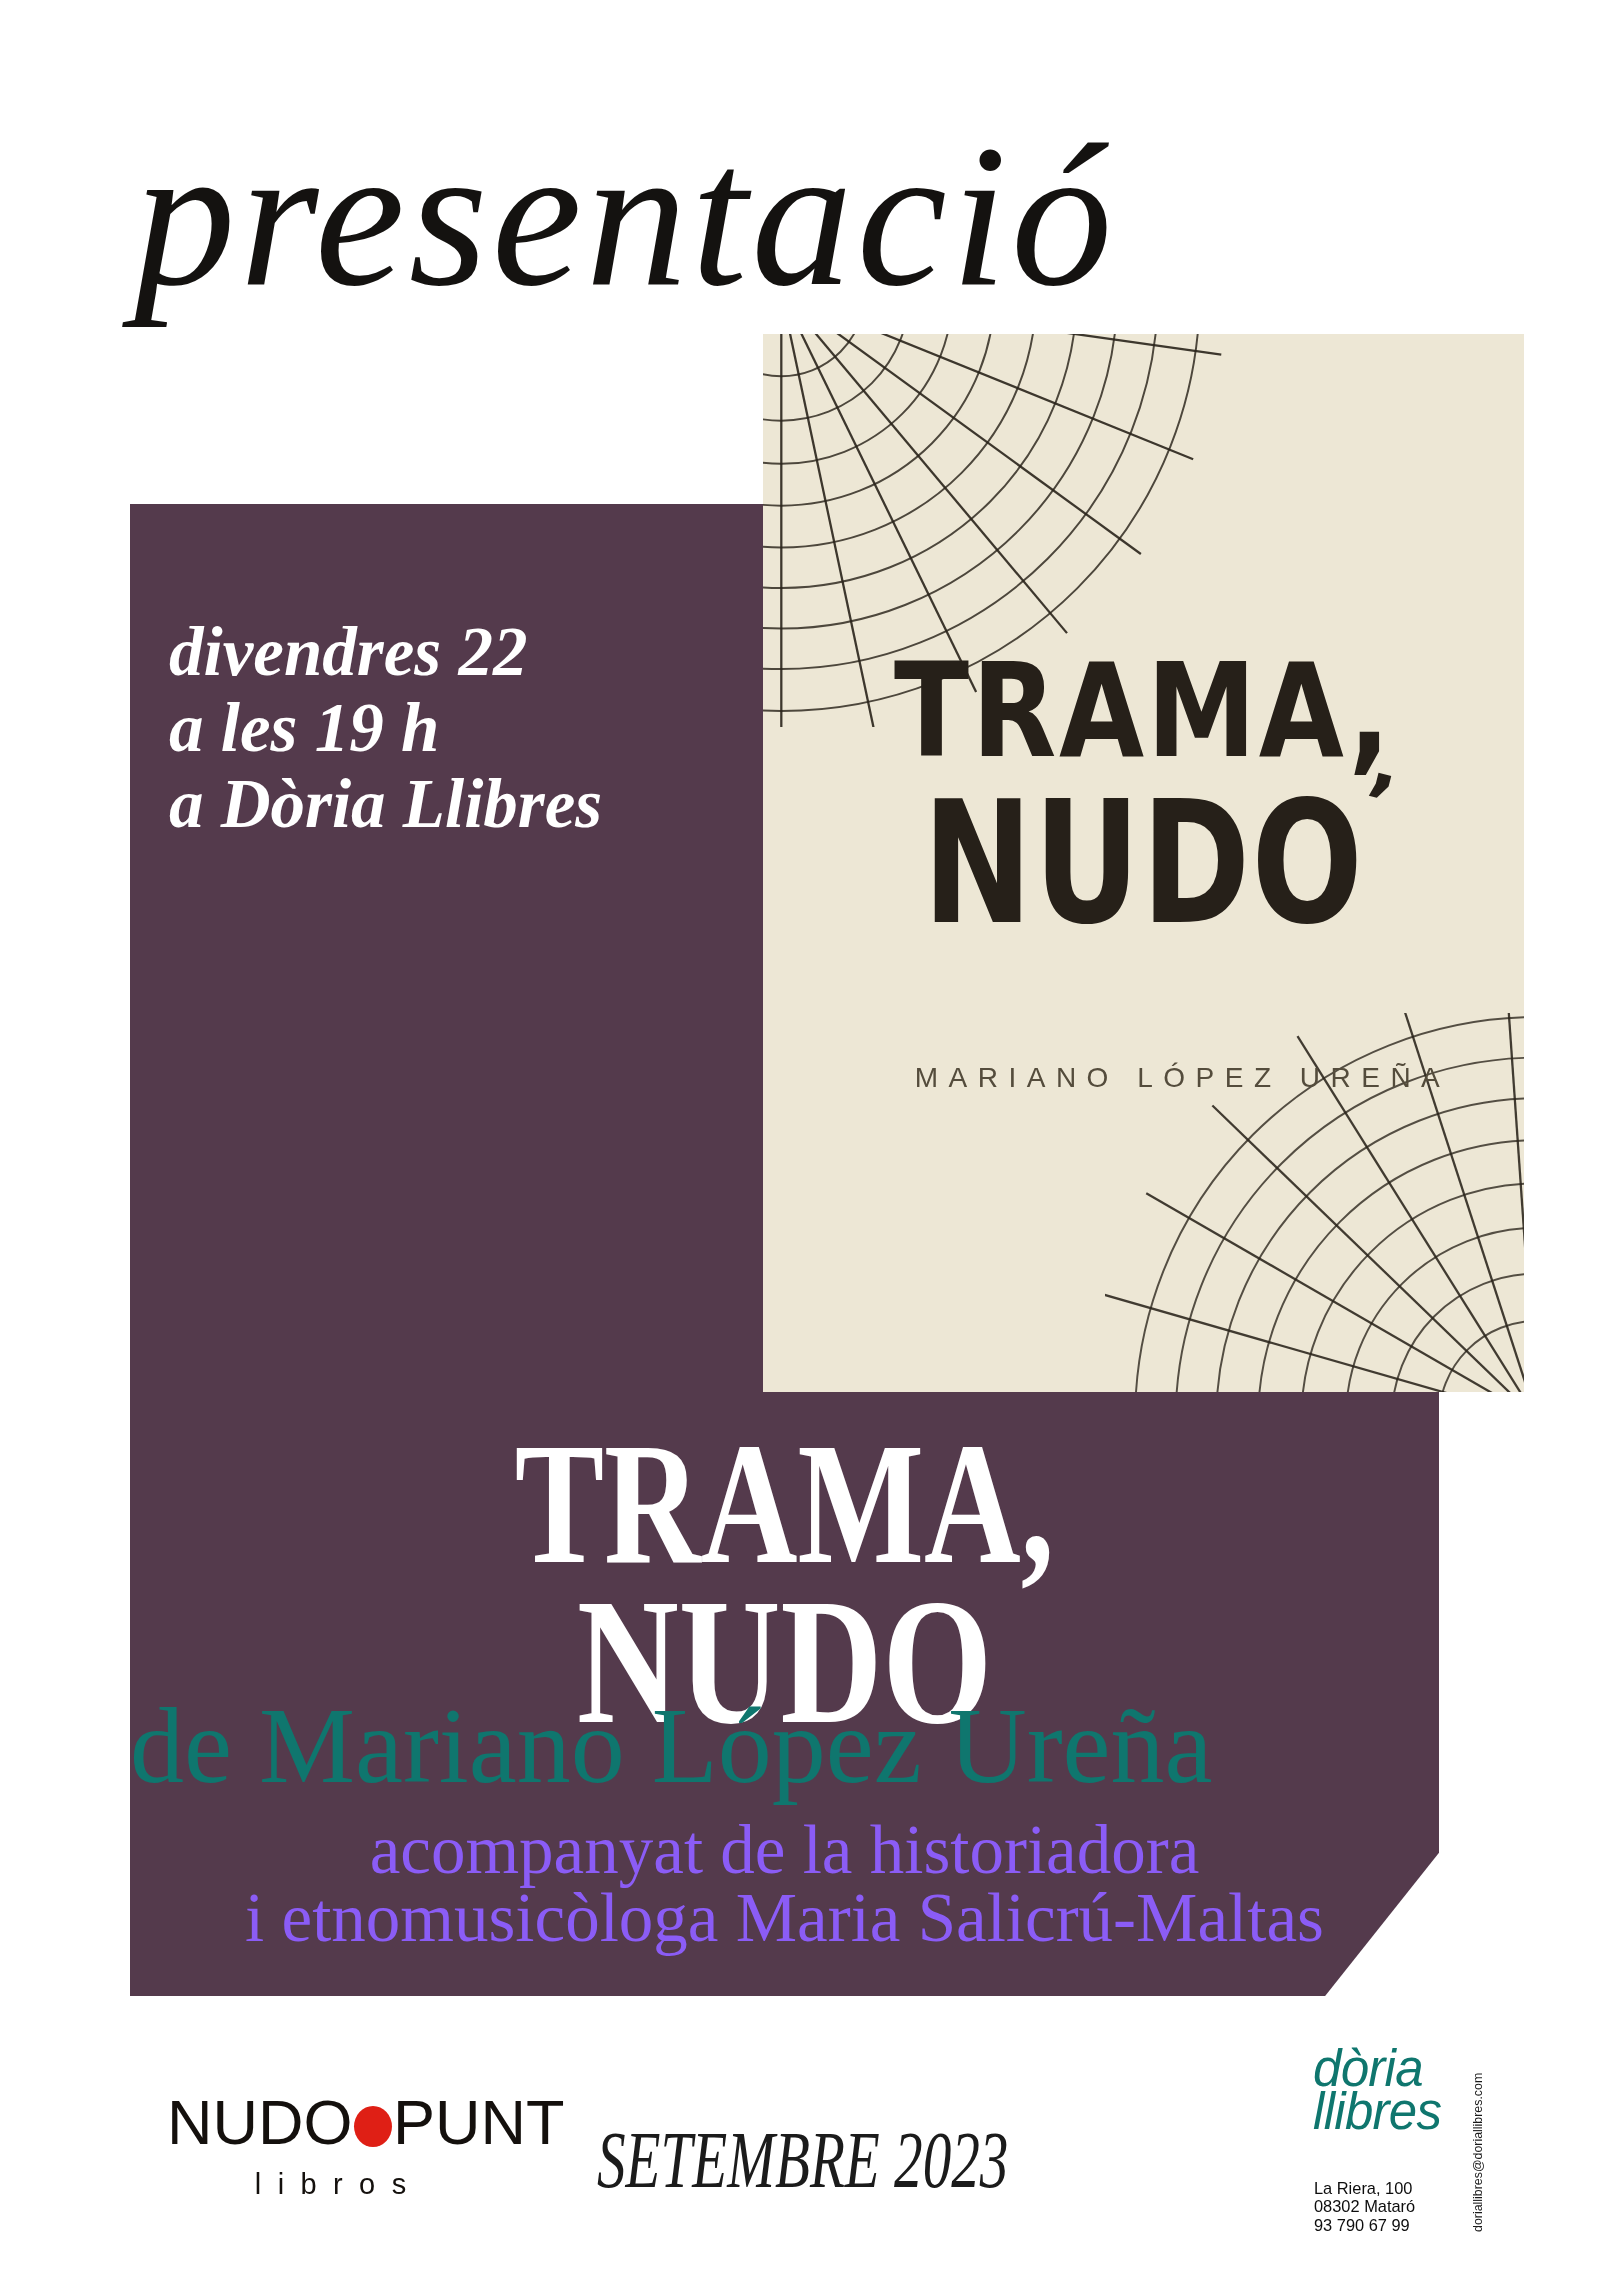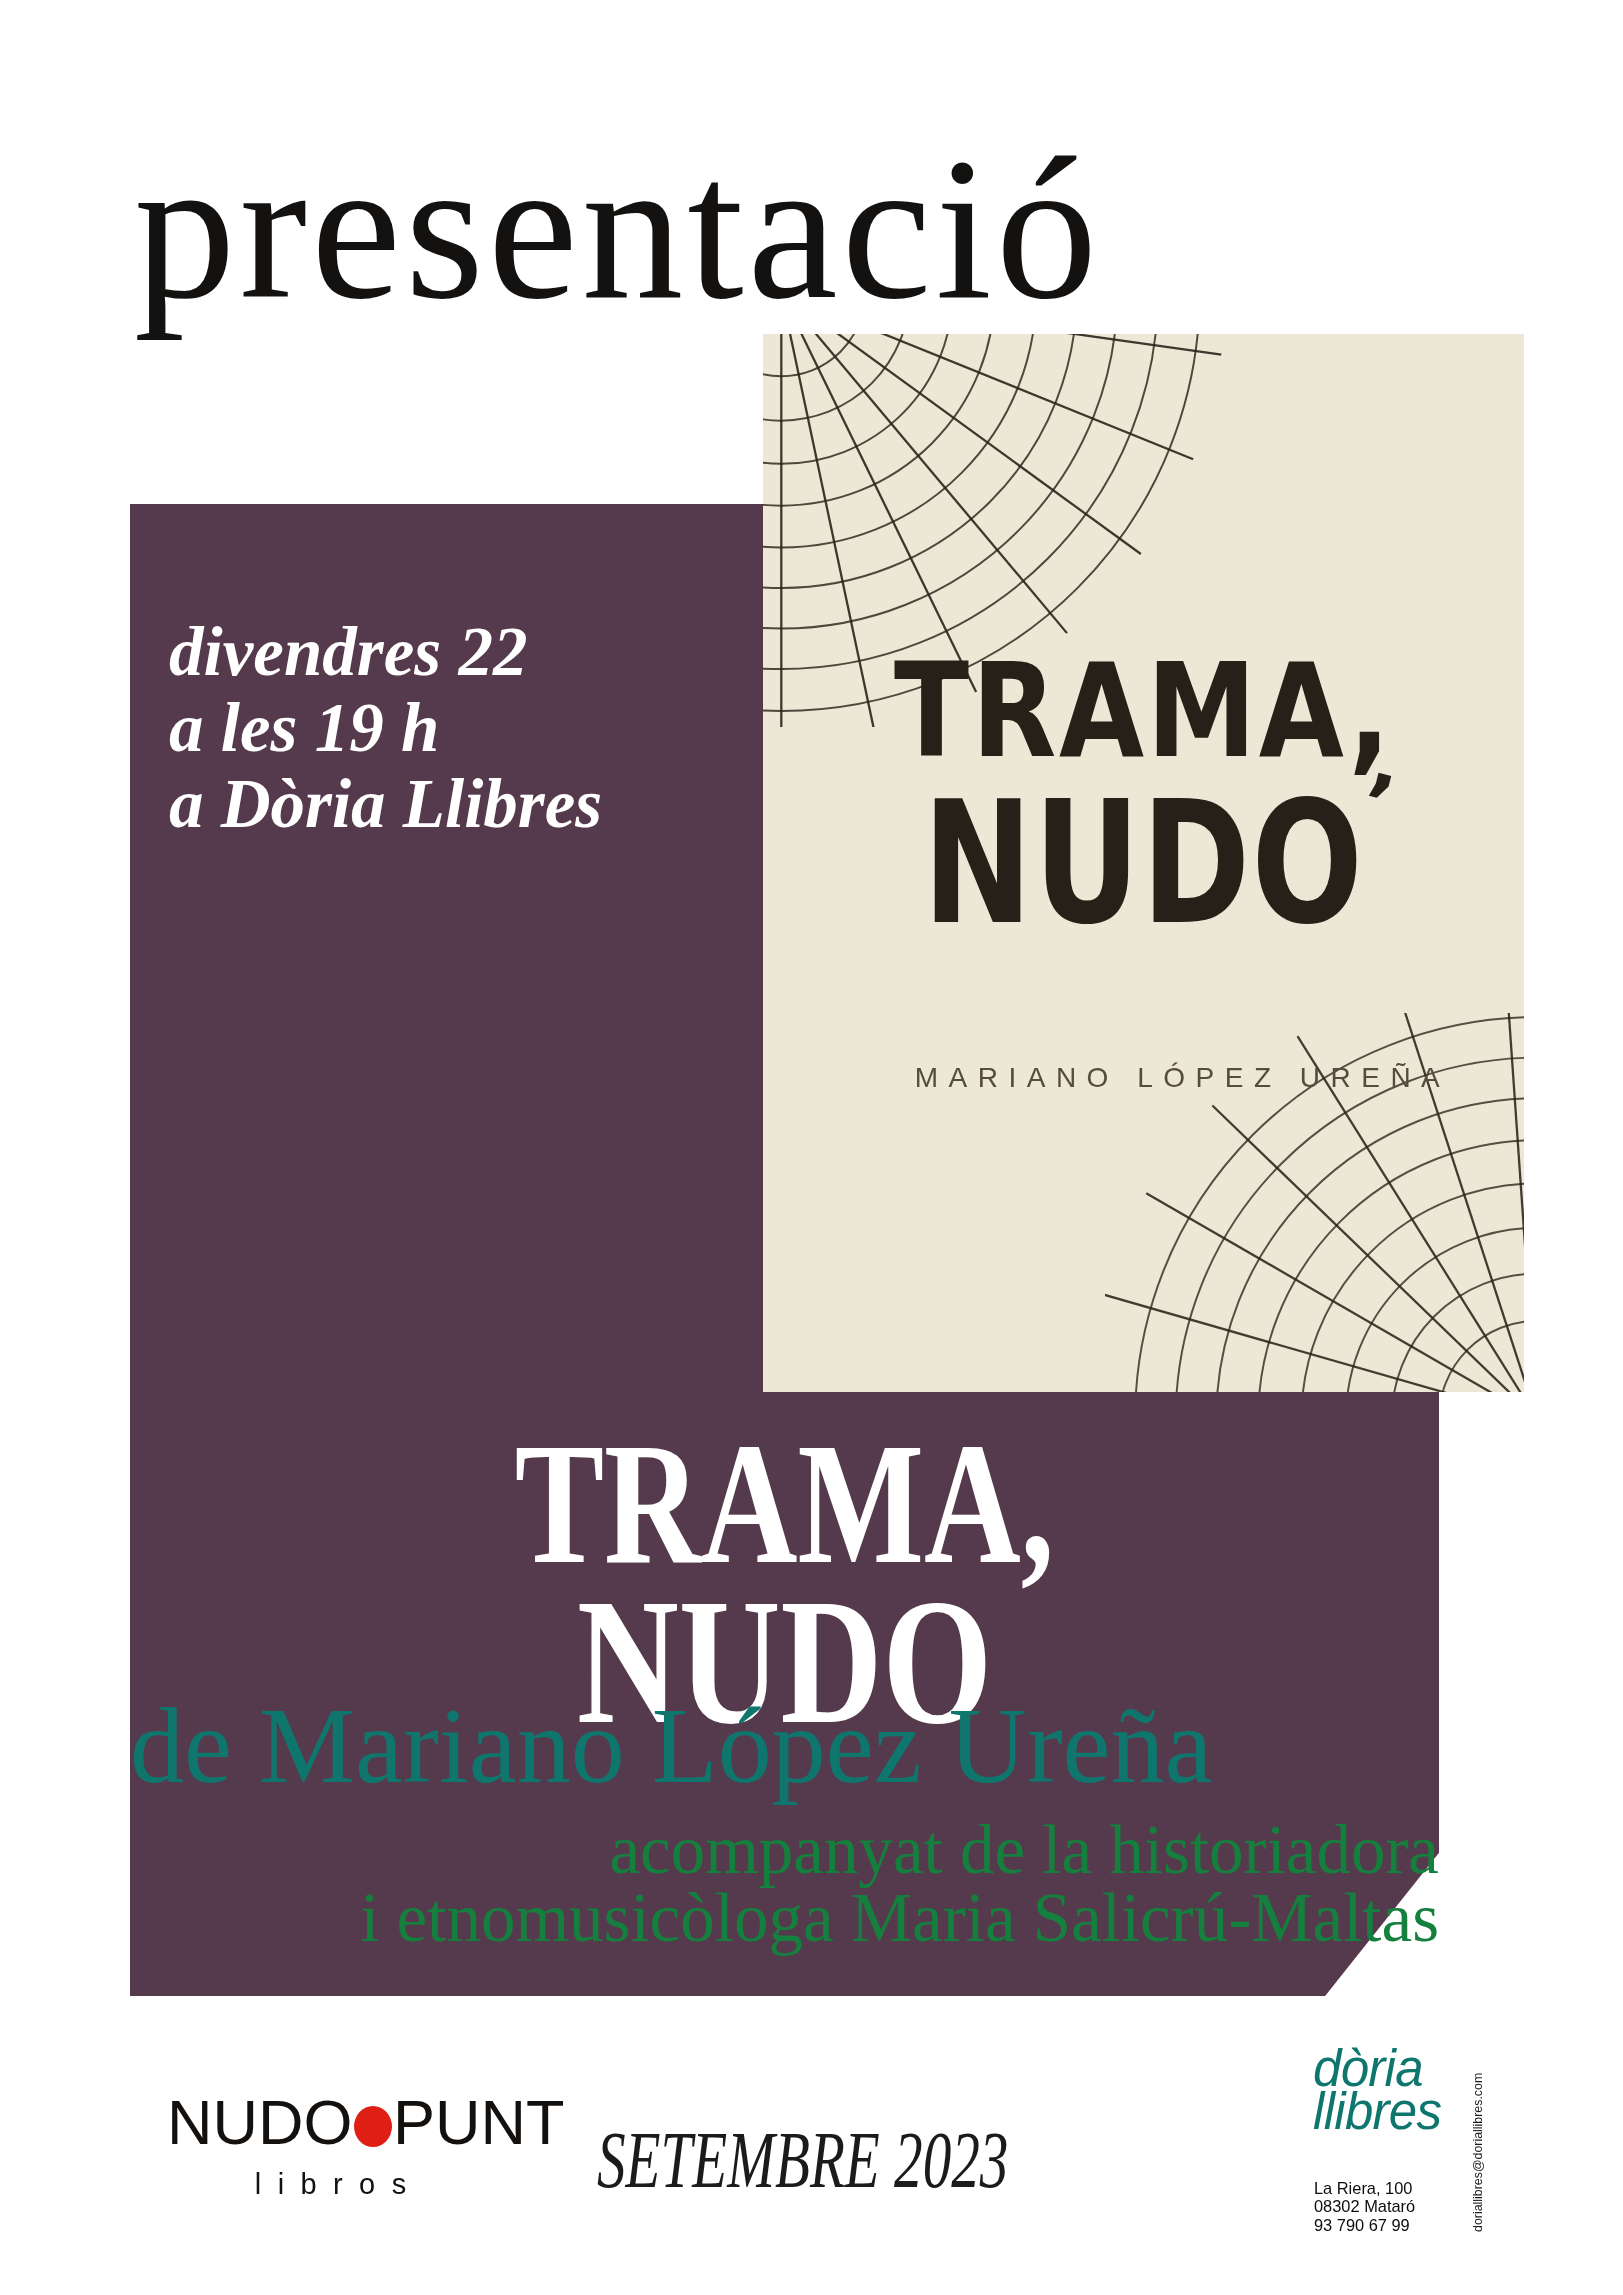--- a/index.html
+++ b/index.html
@@ -1,40 +1,40 @@
 <!DOCTYPE html>
 <html style="font-size:10.5px"><head>
 <meta charset="utf-8">
 <style>
   html,body{margin:0;padding:0;background:#ffffff;}
   .page{position:relative;width:1623px;height:2295px;background:#ffffff;overflow:hidden;
         font-family:"Liberation Serif",serif;}
 
   
-  .presentacio{position:absolute;left:134px;top:122px;font-size:203px;line-height:1.05;
-               letter-spacing:3.9px;color:#141210;font-family:"Liberation Serif",serif;}
+  .presentacio{position:absolute;left:134px;top:109px;font-size:203px;line-height:1.05;
+               letter-spacing:3.9px;color:#141210;font-family:"Liberation Serif",serif;font-style:italic;}
 
   
   .purple{position:absolute;left:130px;top:504px;width:1309px;height:1492px;background:#543A4C;
           clip-path:polygon(0 0,100% 0,100% 90.4%,91.3% 100%,0 100%);}
 
   
   .event{position:absolute;left:169px;top:615px;color:#ffffff;font-style:italic;font-weight:bold;
          font-size:69px;line-height:1.10;font-family:"Liberation Serif",serif;}
 
   
   .main-title{position:absolute;left:130px;width:1309px;text-align:center;color:#ffffff;
               font-weight:bold;font-family:"Liberation Serif",serif;}
   .mt1{top:1416px;}
   .mt2{top:1571px;}
   .mt1 .stretch{display:inline-block;font-size:134px;line-height:1;transform:scaleY(1.30);transform-origin:top center;}
   .mt2 .stretch{display:inline-block;font-size:141px;line-height:1;transform:scaleY(1.28);transform-origin:top center;}
   .byline{position:absolute;left:130px;top:1692px;width:1111px;text-align:left;color:#0f766e;
           font-size:108px;line-height:1;font-family:"Liberation Serif",serif;}
-  .subtitle{position:absolute;left:130px;top:1817px;width:1309px;text-align:right;color:#15803d;
+  .subtitle{position:absolute;left:130px;top:1817px;width:1309px;text-align:center;color:#8b5cf6;
             font-size:69px;line-height:0.98;font-family:"Liberation Serif",serif;}
 
   
   .cover{position:absolute;left:763px;top:334px;width:761px;height:1058px;background:#EDE7D5;overflow:hidden;}
   .web{position:absolute;pointer-events:none;}
   .web path,.web circle,.web line{fill:none;stroke:#2a241b;}
   .cover-title{position:absolute;left:0;width:761px;text-align:center;color:#262019;
                font-family:"DejaVu Sans",sans-serif;font-weight:900;}
   .ct1{top:311px;}
   .ct2{top:444px;}

